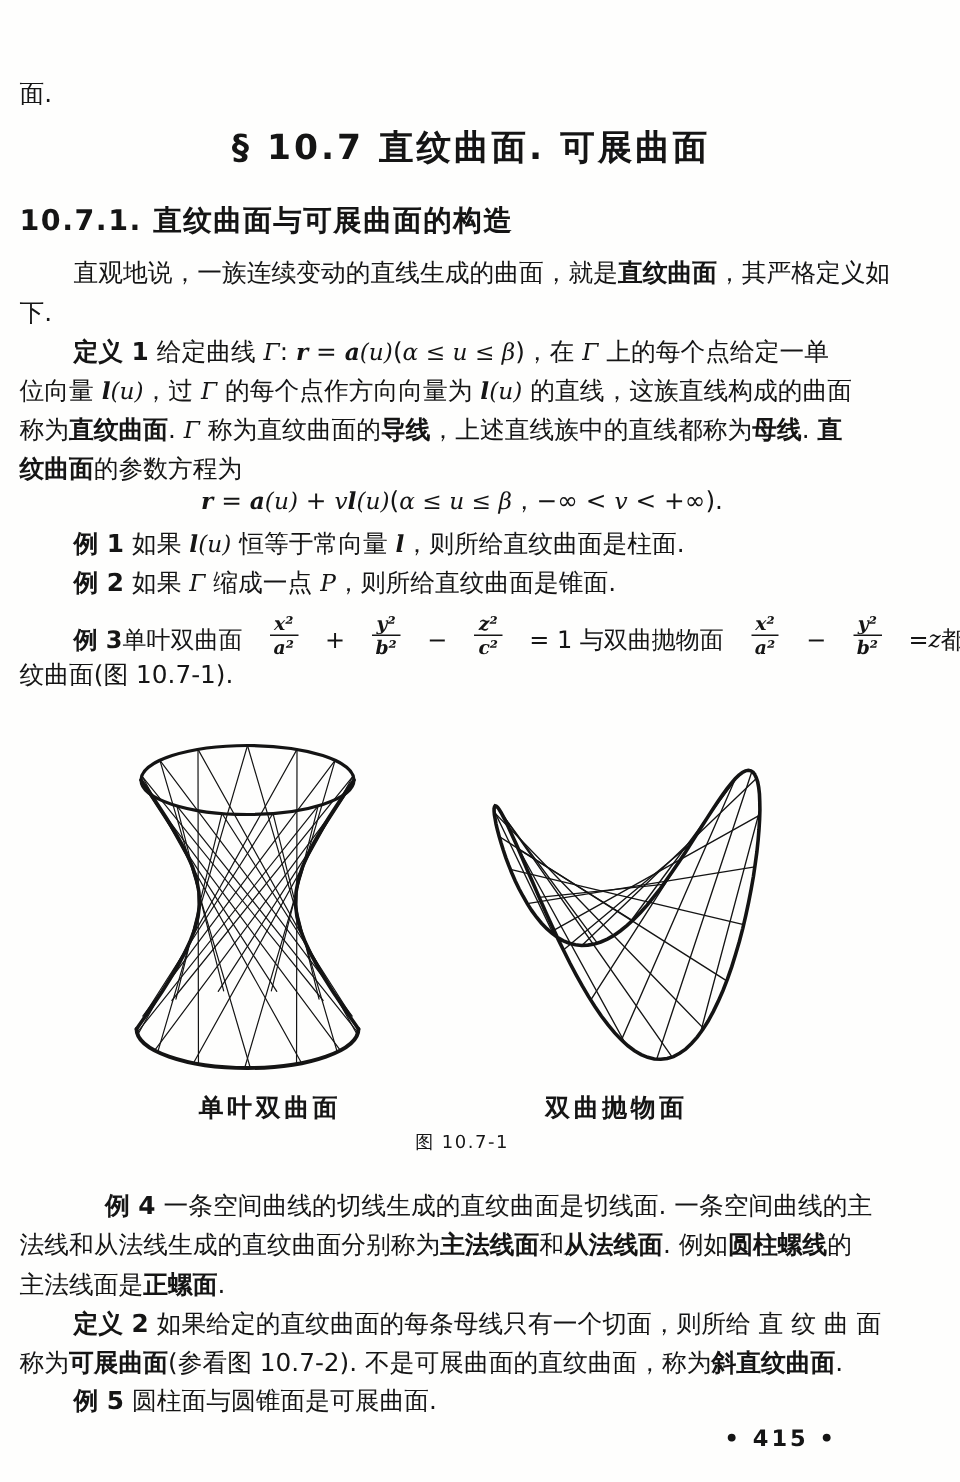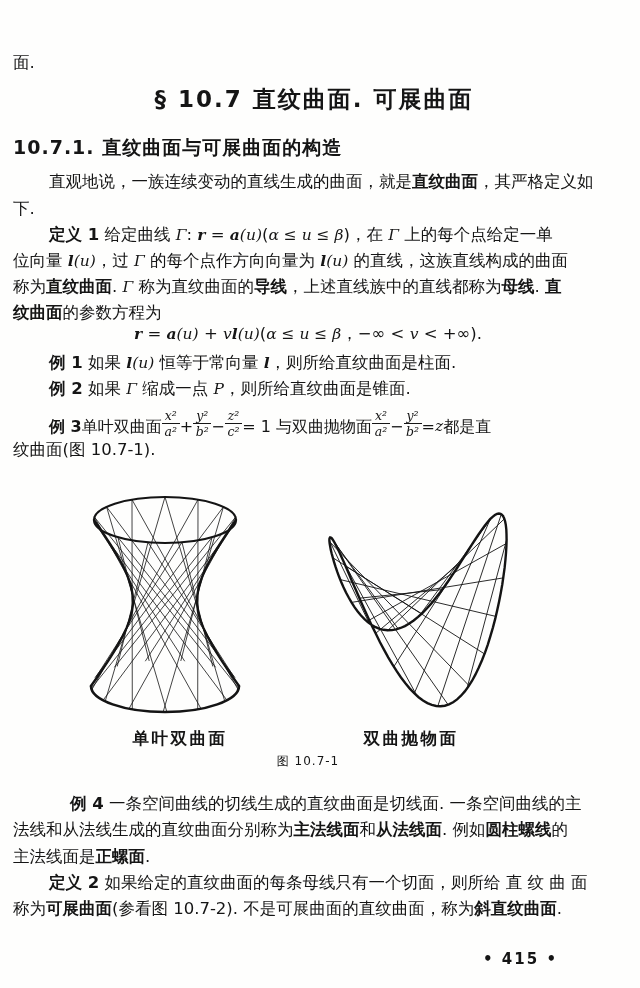--- a/index.html
+++ b/index.html
@@ -12,21 +12,21 @@
     font-family:"DejaVu Sans","Liberation Sans",sans-serif;
     color:#151515;
   }
   .ln{position:absolute;white-space:nowrap;font-size:16.5px;line-height:23px;}
   .seg-n{font-style:normal;}
   .seg-b{font-weight:700;}
   .seg-i{font-style:italic;font-family:"DejaVu Serif","Liberation Serif",serif;font-size:15.5px;}
   .seg-bi{font-style:italic;font-weight:700;font-family:"DejaVu Serif","Liberation Serif",serif;font-size:15.5px;}
   .frac{display:inline-block;text-align:center;vertical-align:middle;
         font-style:italic;font-family:"DejaVu Serif","Liberation Serif",serif;
-        font-size:12.5px;line-height:1.05;margin:0 0;}
+        font-size:12.5px;line-height:1.05;margin:0 18px;font-weight:bold;}
   .frac .fnum{display:block;border-bottom:1.4px solid #151515;padding:0 3px 1px;}
   .frac .fden{display:block;padding-top:1px;}
   .heading{left:0;width:628px;text-align:center;font-size:23px;font-weight:700;letter-spacing:2px;}
   .subheading{font-size:19px;font-weight:700;letter-spacing:1px;text-align:center;}
   .formula-line{left:0;width:616px;text-align:center;}
   .fig-label{font-weight:700;letter-spacing:2.5px;font-size:16.5px;text-align:center;}
   .caption{font-size:12px;text-align:center;letter-spacing:1px;}
   .pagenum{font-size:15px;font-weight:700;text-align:right;letter-spacing:2px;}
   svg{position:absolute;overflow:visible;}
   .ex3line{font-size:16px;}
@@ -147,16 +147,17 @@
     <div class="ln caption" style="top:750px;left:0;width:616px;">图  10.7-1</div>
   </div>
 
   <div class="ln" style="top:792px;left:49px;margin-left:21px;"><span class="seg-b">例 4</span><span class="seg-n">  一条空间曲线的切线生成的直纹曲面是切线面.  一条空间曲线的主</span></div>
   <div class="ln" style="top:818px;left:13px;"><span class="seg-n">法线和从法线生成的直纹曲面分别称为</span><span class="seg-b">主法线面</span><span class="seg-n">和</span><span class="seg-b">从法线面</span><span class="seg-n">.  例如</span><span class="seg-b">圆柱螺线</span><span class="seg-n">的</span></div>
   <div class="ln" style="top:845px;left:13px;"><span class="seg-n">主法线面是</span><span class="seg-b">正螺面</span><span class="seg-n">.</span></div>
 
   <div class="ln" style="top:871px;left:49px;"><span class="seg-b">定义 2</span><span class="seg-n">  如果给定的直纹曲面的每条母线只有一个切面，则所给 直 纹 曲 面</span></div>
   <div class="ln" style="top:897px;left:13px;"><span class="seg-n">称为</span><span class="seg-b">可展曲面</span><span class="seg-n">(参看图 10.7-2).  不是可展曲面的直纹曲面，称为</span><span class="seg-b">斜直纹曲面</span><span class="seg-n">.</span></div>
 
+  <div class="ln" style="top:922px;left:49px;"><span class="seg-b">例 5</span><span class="seg-n">  圆柱面与圆锥面是可展曲面.</span></div>
 
   <div class="ln pagenum" style="top:948px;left:0;width:558px;">• 415 •</div>
 
 </div>
 
 </body></html>

